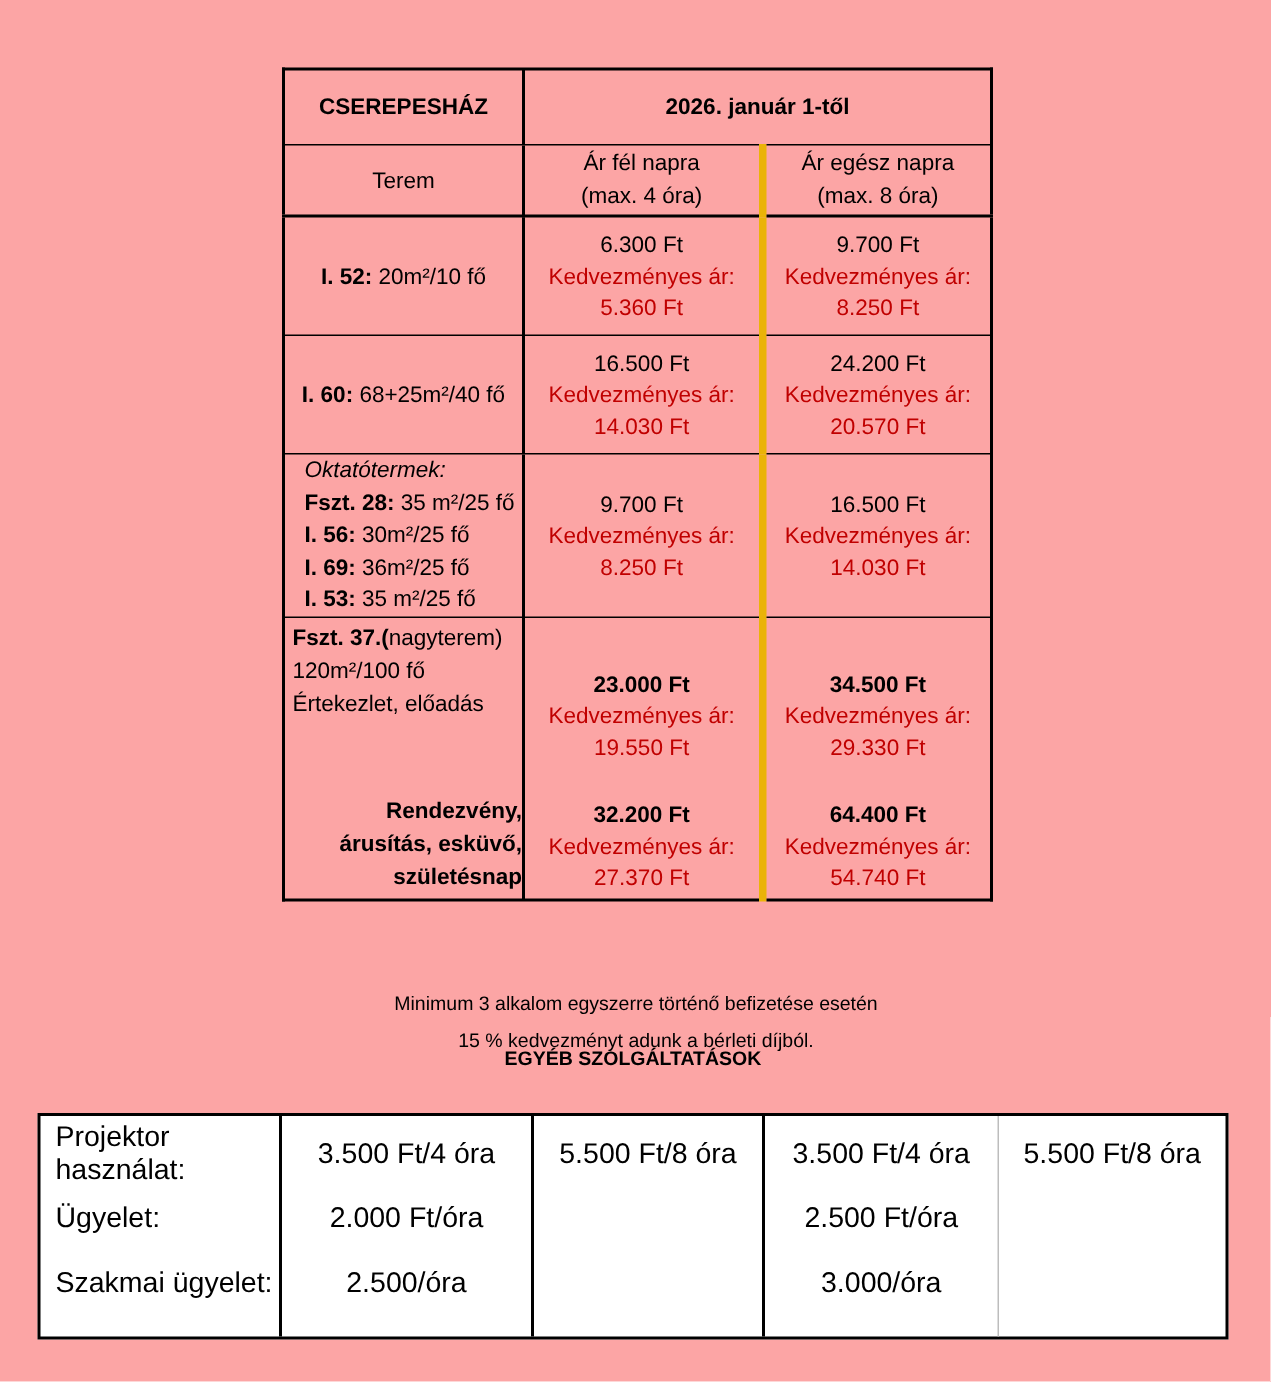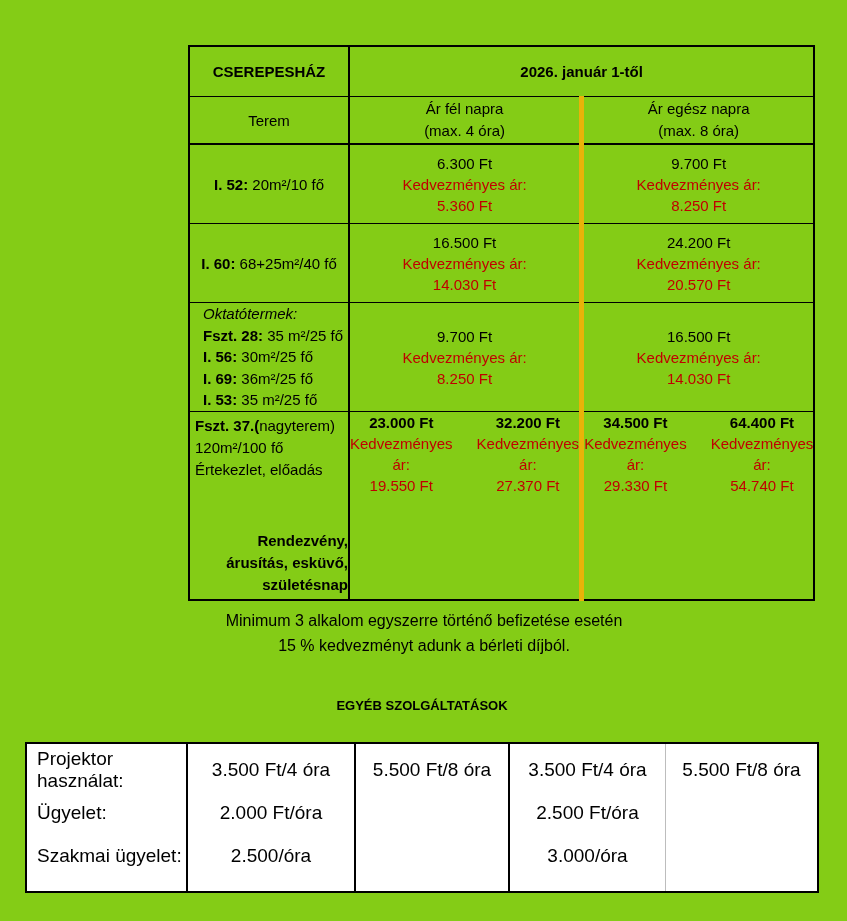--- a/index.html
+++ b/index.html
@@ -1,17 +1,17 @@
 <!DOCTYPE html>
 <html style="--accent-red: #C00000;"><head>
 <meta charset="utf-8">
 <style>
   html,body { margin:0; padding:0; background:#ffffff; }
   .page {
-    position:relative; width:847px; height:921px; background:#84cc16;
+    position:relative; width:847px; height:921px; background:#fca5a5;
     font-family:"Liberation Sans", sans-serif; color:#000; overflow:hidden;
   }
   .bold { font-weight:bold; }
   .italic { font-style:italic; }
   .red { color:var(--accent-red, #C00000); }
 
   
   table.main-table {
     position:absolute; left:188px; top:45px;
     border-collapse:collapse; table-layout:fixed;
@@ -34,29 +34,29 @@
   .hdr-twoline { line-height:22px; }
   .price-cell { text-align:center; line-height:21px; }
   .room-list { text-align:left; padding-left:13px; line-height:21.5px; }
   .combo-room {
     display:flex; flex-direction:column; justify-content:space-between;
     height:181px; padding:3px 0;
   }
   .combo-room .top { text-align:left; padding-left:5px; line-height:22px; }
   .combo-room .bottom { text-align:right; font-weight:bold; line-height:22px; }
   .combo-price {
-    display:flex; flex-direction:row; justify-content:flex-end;
+    display:flex; flex-direction:column; justify-content:flex-end;
     height:184px; padding-bottom:3px; gap:24px;
     text-align:center; line-height:21px;
   }
 
   
   .note {
-    position:absolute; left:188px; top:608px; width:472px;
-    text-align:center; font-size:16px; line-height:25px;
+    position:absolute; left:188px; top:656px; width:472px;
+    text-align:center; font-size:13px; line-height:25px;
   }
   .services-title {
     position:absolute; left:25px; top:698px; width:794px;
     text-align:center; font-size:13px; font-weight:bold;
   }
   .services-table {
     position:absolute; left:25px; top:742px; width:794px; height:151px;
     border:2px solid #000; box-sizing:border-box;
     display:grid; grid-template-columns:161px 168px 154px 156px auto;
     background:#fff;

